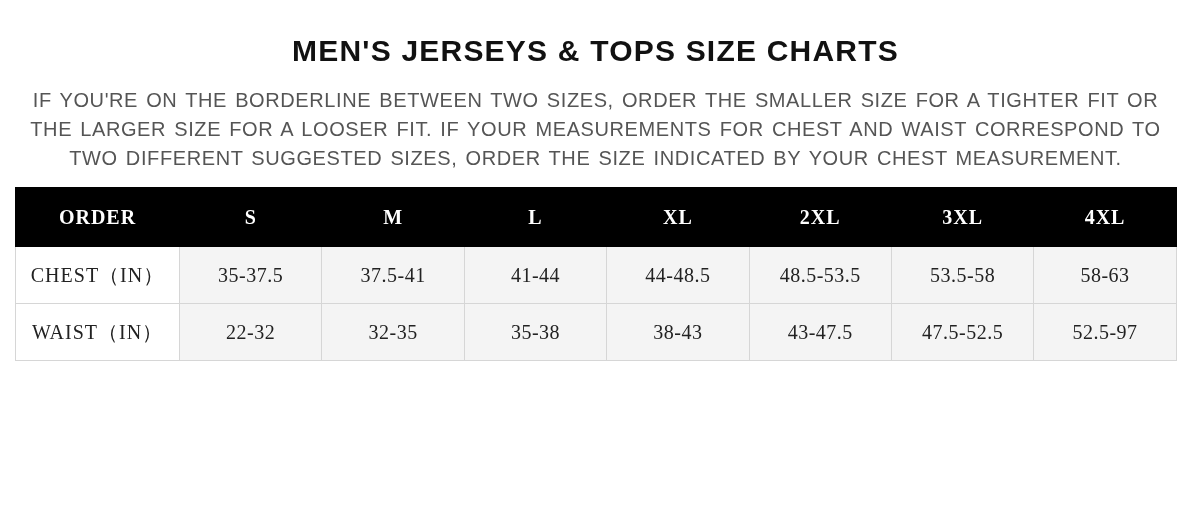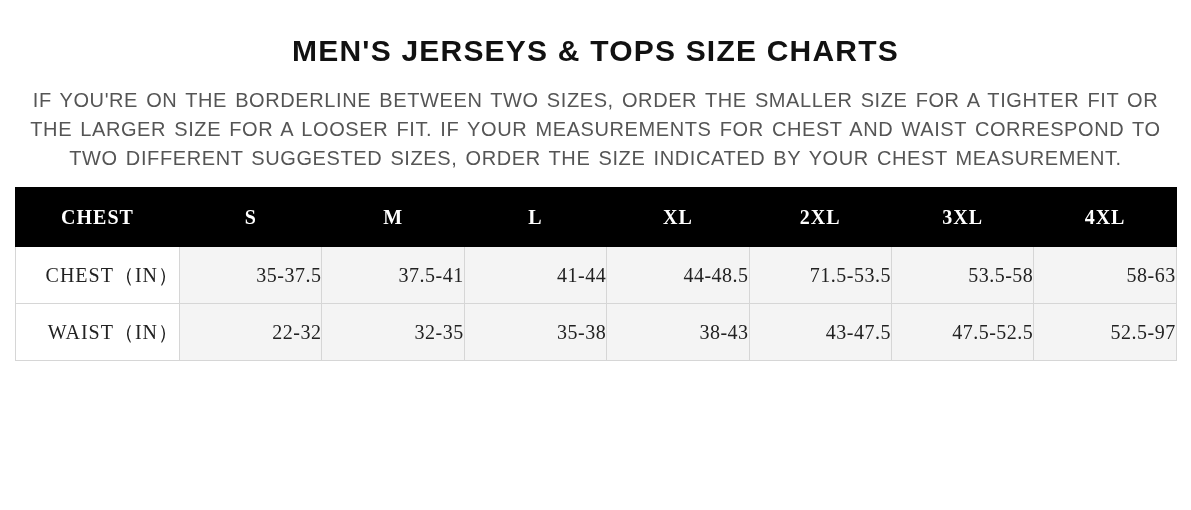--- a/index.html
+++ b/index.html
@@ -64,21 +64,20 @@
     height: 58px;
     font-size: 20px;
     letter-spacing: 1px;
   }
   table.size-chart tbody tr td:first-child {
     background: #ffffff;
     letter-spacing: 1px;
   }
   table.size-chart tbody td {
     background: #f4f4f4;
-    text-align: right;
   }
   table.size-chart tbody tr td:first-child {
     background: #ffffff;
   }
   col.c0 { width: 164px; }
   col.cx { width: 142.4px; }
 </style>
 </head>
 <body>
 
@@ -94,38 +93,38 @@
       <col class="cx">
         <col class="cx">
         <col class="cx">
         <col class="cx">
       <col class="cx">
         <col class="cx">
         <col class="cx">
     </colgroup>
     <thead>
       <tr>
-        <th>CHEST</th>
+        <th>ORDER</th>
         <th>S</th>
         <th>M</th>
         <th>L</th>
         <th>XL</th>
         <th>2XL</th>
         <th>3XL</th>
         <th>4XL</th>
       </tr>
     </thead>
     <tbody>
       <tr>
         <td>CHEST（IN）</td>
         <td>35-37.5</td>
         <td>37.5-41</td>
         <td>41-44</td>
         <td>44-48.5</td>
-        <td>71.5-53.5</td>
+        <td>48.5-53.5</td>
         <td>53.5-58</td>
         <td>58-63</td>
       </tr>
       <tr>
         <td>WAIST（IN）</td>
         <td>22-32</td>
         <td>32-35</td>
         <td>35-38</td>
         <td>38-43</td>
         <td>43-47.5</td>

